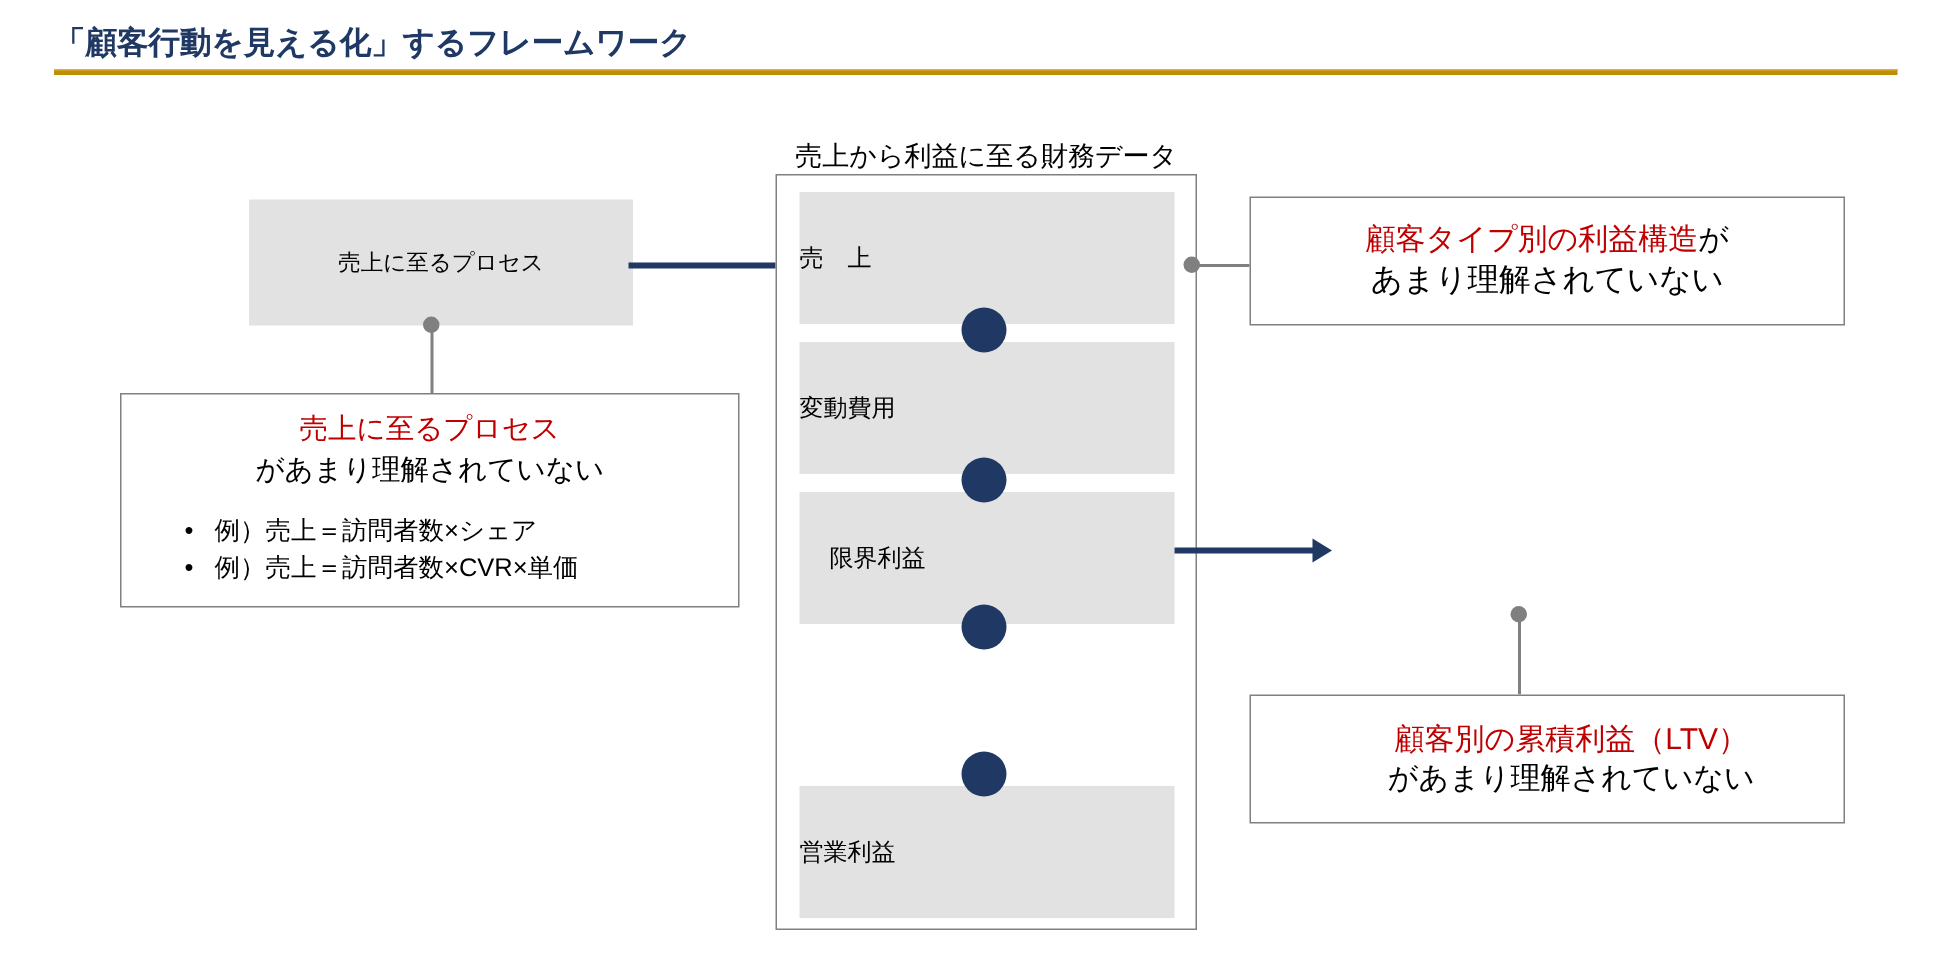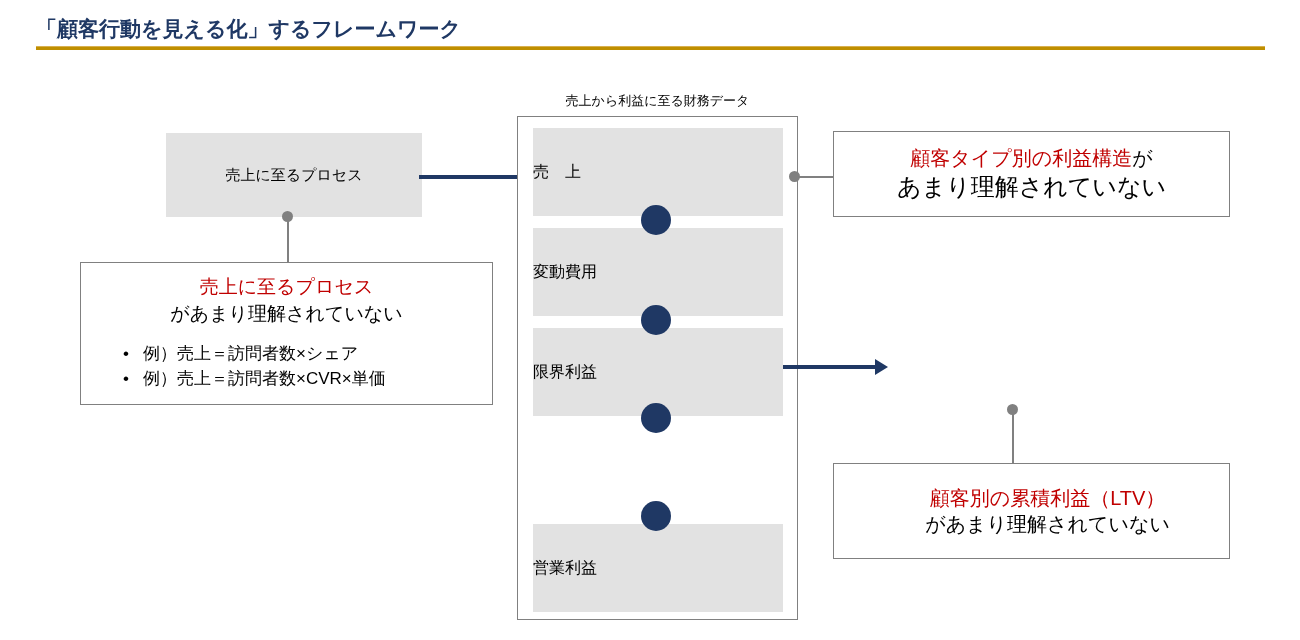--- a/index.html
+++ b/index.html
@@ -37,21 +37,21 @@
     text-align:center;
   }
   .callout .ln{line-height:1.32;white-space:nowrap;}
   .red{color:#C00000;}
   .blk{color:#000000;}
 
   
   #fin-frame{left:517px;top:116px;width:281px;height:504px;border:1.5px solid #808080;background:#fff;}
   #fin-frame-label{
     left:517px;top:92px;width:281px;height:22px;
-    font-size:13px;text-align:center;color:#000;white-space:nowrap;
+    font-size:18px;text-align:center;color:#000;white-space:nowrap;
   }
   .fin-cell{
     left:533px;width:250px;height:88px;background:#E2E2E2;
     display:flex;align-items:center;justify-content:flex-start;
     font-size:16px;color:#000;
   }
   .op-badge{
     width:30px;height:30px;border-radius:50%;background:#1F3864;
     left:641px;display:flex;align-items:center;justify-content:center;z-index:5;
   }
@@ -85,26 +85,26 @@
   #arrow1-line{left:419px;top:175px;width:103px;}
   #arrow1-head{left:521px;top:169px;}
   #arrow2-line{left:783px;top:365px;width:93px;}
   #arrow2-head{left:875px;top:359px;}
 
   
   #profit-dot{left:789px;top:171px;width:11px;height:11px;border-radius:50%;background:#808080;z-index:6;}
   #profit-line{left:799px;top:175.5px;width:35px;height:2px;background:#808080;}
   #profit-callout{left:833px;top:131px;width:397px;height:86px;}
   #profit-callout .ln1{font-size:20px;}
-  #profit-callout .ln2{font-size:24px;}
+  #profit-callout .ln2{font-size:21px;}
 
   #repeat-box{left:890px;top:325px;width:250px;height:85px;}
   #rp-dot{left:1007px;top:404px;width:11px;height:11px;border-radius:50%;background:#808080;z-index:4;}
   #rp-line{left:1011.5px;top:409px;width:2px;height:54px;background:#808080;}
-  #ltv-callout{left:833px;top:463px;width:397px;height:96px;padding-left:32px;}
+  #ltv-callout{left:833px;top:463px;width:397px;height:86px;padding-left:32px;}
   #ltv-callout .ln1{font-size:20px;}
   #ltv-callout .ln2{font-size:20px;}
 </style>
 </head>
 <body>
 
 <div class="stage">
 
   <div class="abs" id="page-title">「顧客行動を見える化」するフレームワーク</div>
   <div class="abs" id="title-rule"></div>
@@ -147,21 +147,21 @@
     <span class="glyph"><span class="bar"></span></span>
   </div>
 
   <div class="abs fin-cell" style="top:228px;">
     <span>変動費用</span>
   </div>
   <div class="abs op-badge eq" style="top:305px;">
     <span class="glyph"><span class="bar"></span><span class="bar"></span></span>
   </div>
 
-  <div class="abs fin-cell" style="top:328px;">
+  <div class="abs fin-cell" style="top:328px;padding-left:20px;">
     <span>限界利益</span>
   </div>
   <div class="abs op-badge" style="top:403px;">
     <span class="glyph"><span class="bar"></span></span>
   </div>
 
   <div class="abs op-badge eq" style="top:501px;">
     <span class="glyph"><span class="bar"></span><span class="bar"></span></span>
   </div>
 

